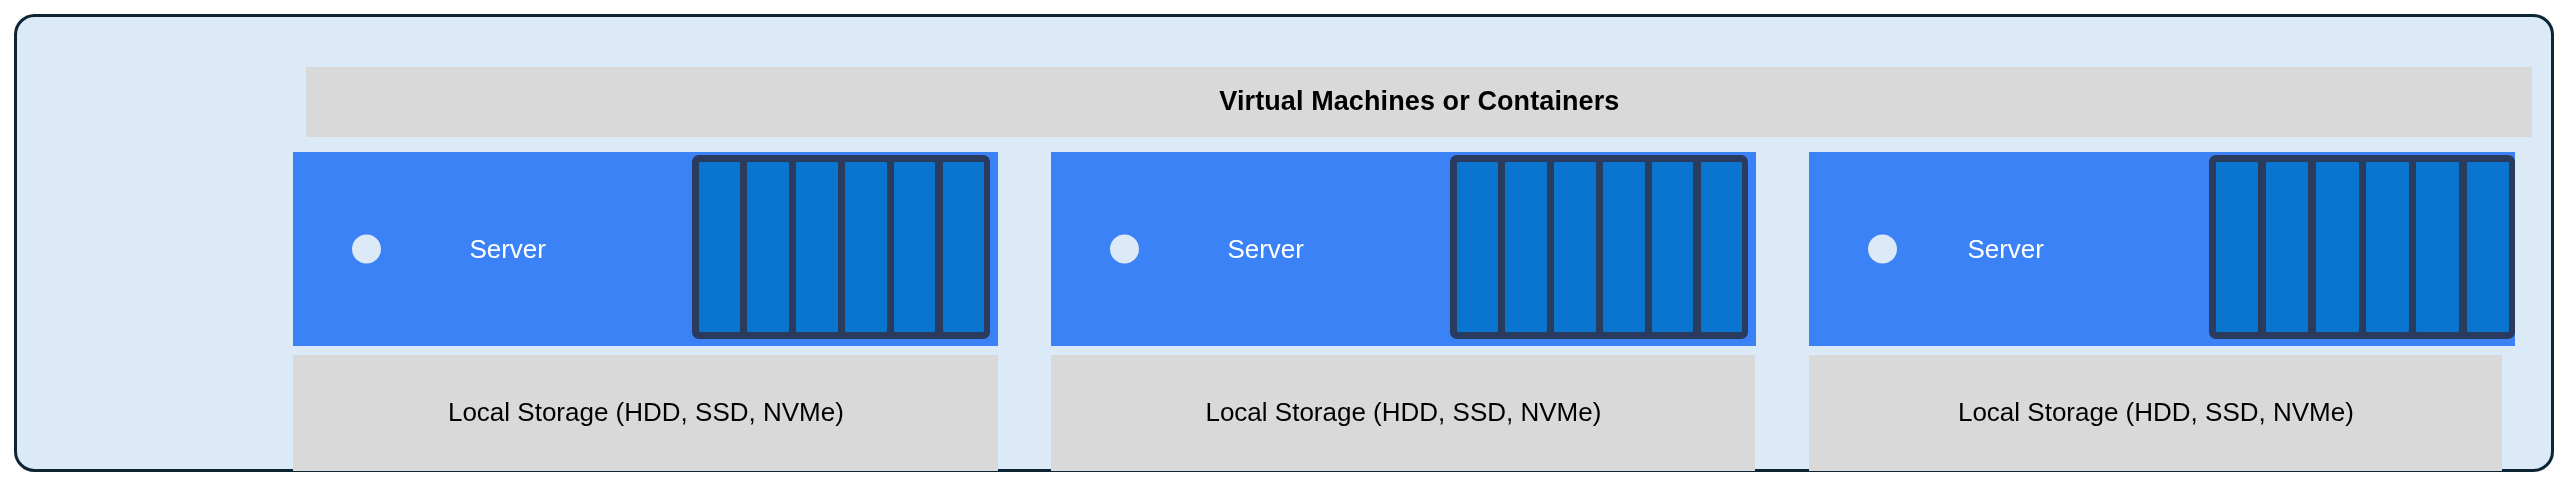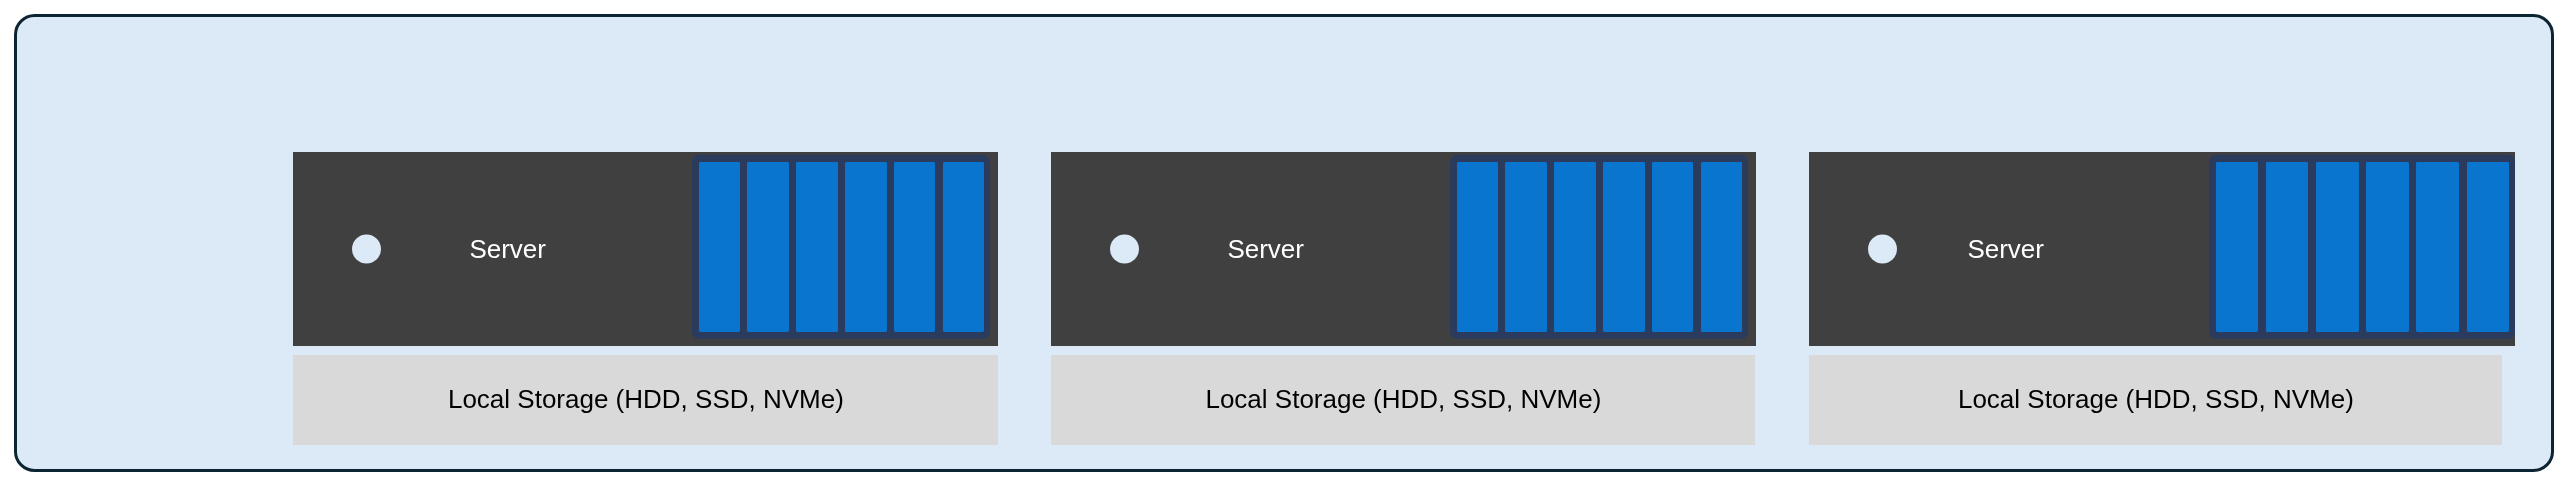--- a/index.html
+++ b/index.html
@@ -68,21 +68,21 @@
 
   
   .column {
     position: absolute;
     top: 135px;
   }
 
   .server-box {
     position: relative;
     height: 194px;
-    background: #404040;
+    background: #3b82f6;
   }
 
   .server-led {
     position: absolute;
     top: 50%;
     transform: translateY(-50%);
     width: 29px;
     height: 29px;
     border-radius: 50%;
     background: #dce9f7;
@@ -115,39 +115,42 @@
     border-radius: 1.4px;
   }
   .drive + .drive {
     margin-left: 7.5px;
   }
 
   
   .storage-bar {
     position: absolute;
     top: 338px;
-    height: 90px;
+    height: 116px;
     background: #d9d9d9;
     display: flex;
     align-items: center;
     justify-content: center;
   }
   .storage-text {
     font-size: 26px;
     color: #000000;
   }
 </style>
 </head>
 <body>
 
 <div id="canvas">
 
   <div class="cluster-frame">
 
 
+    <div class="vm-banner">
+      <span class="vm-banner-text">Virtual Machines or Containers</span>
+    </div>
 
     <div class="column" style="left:276px; width:705px;">
       <div class="server-box">
         <div class="server-led" style="left:59px;"></div>
         <div class="server-label" style="left:176px;">Server</div>
         <div class="drive-bay" style="left:399px; width:298px;">
           <div class="drive"></div>
           <div class="drive"></div>
           <div class="drive"></div>
           <div class="drive"></div>

